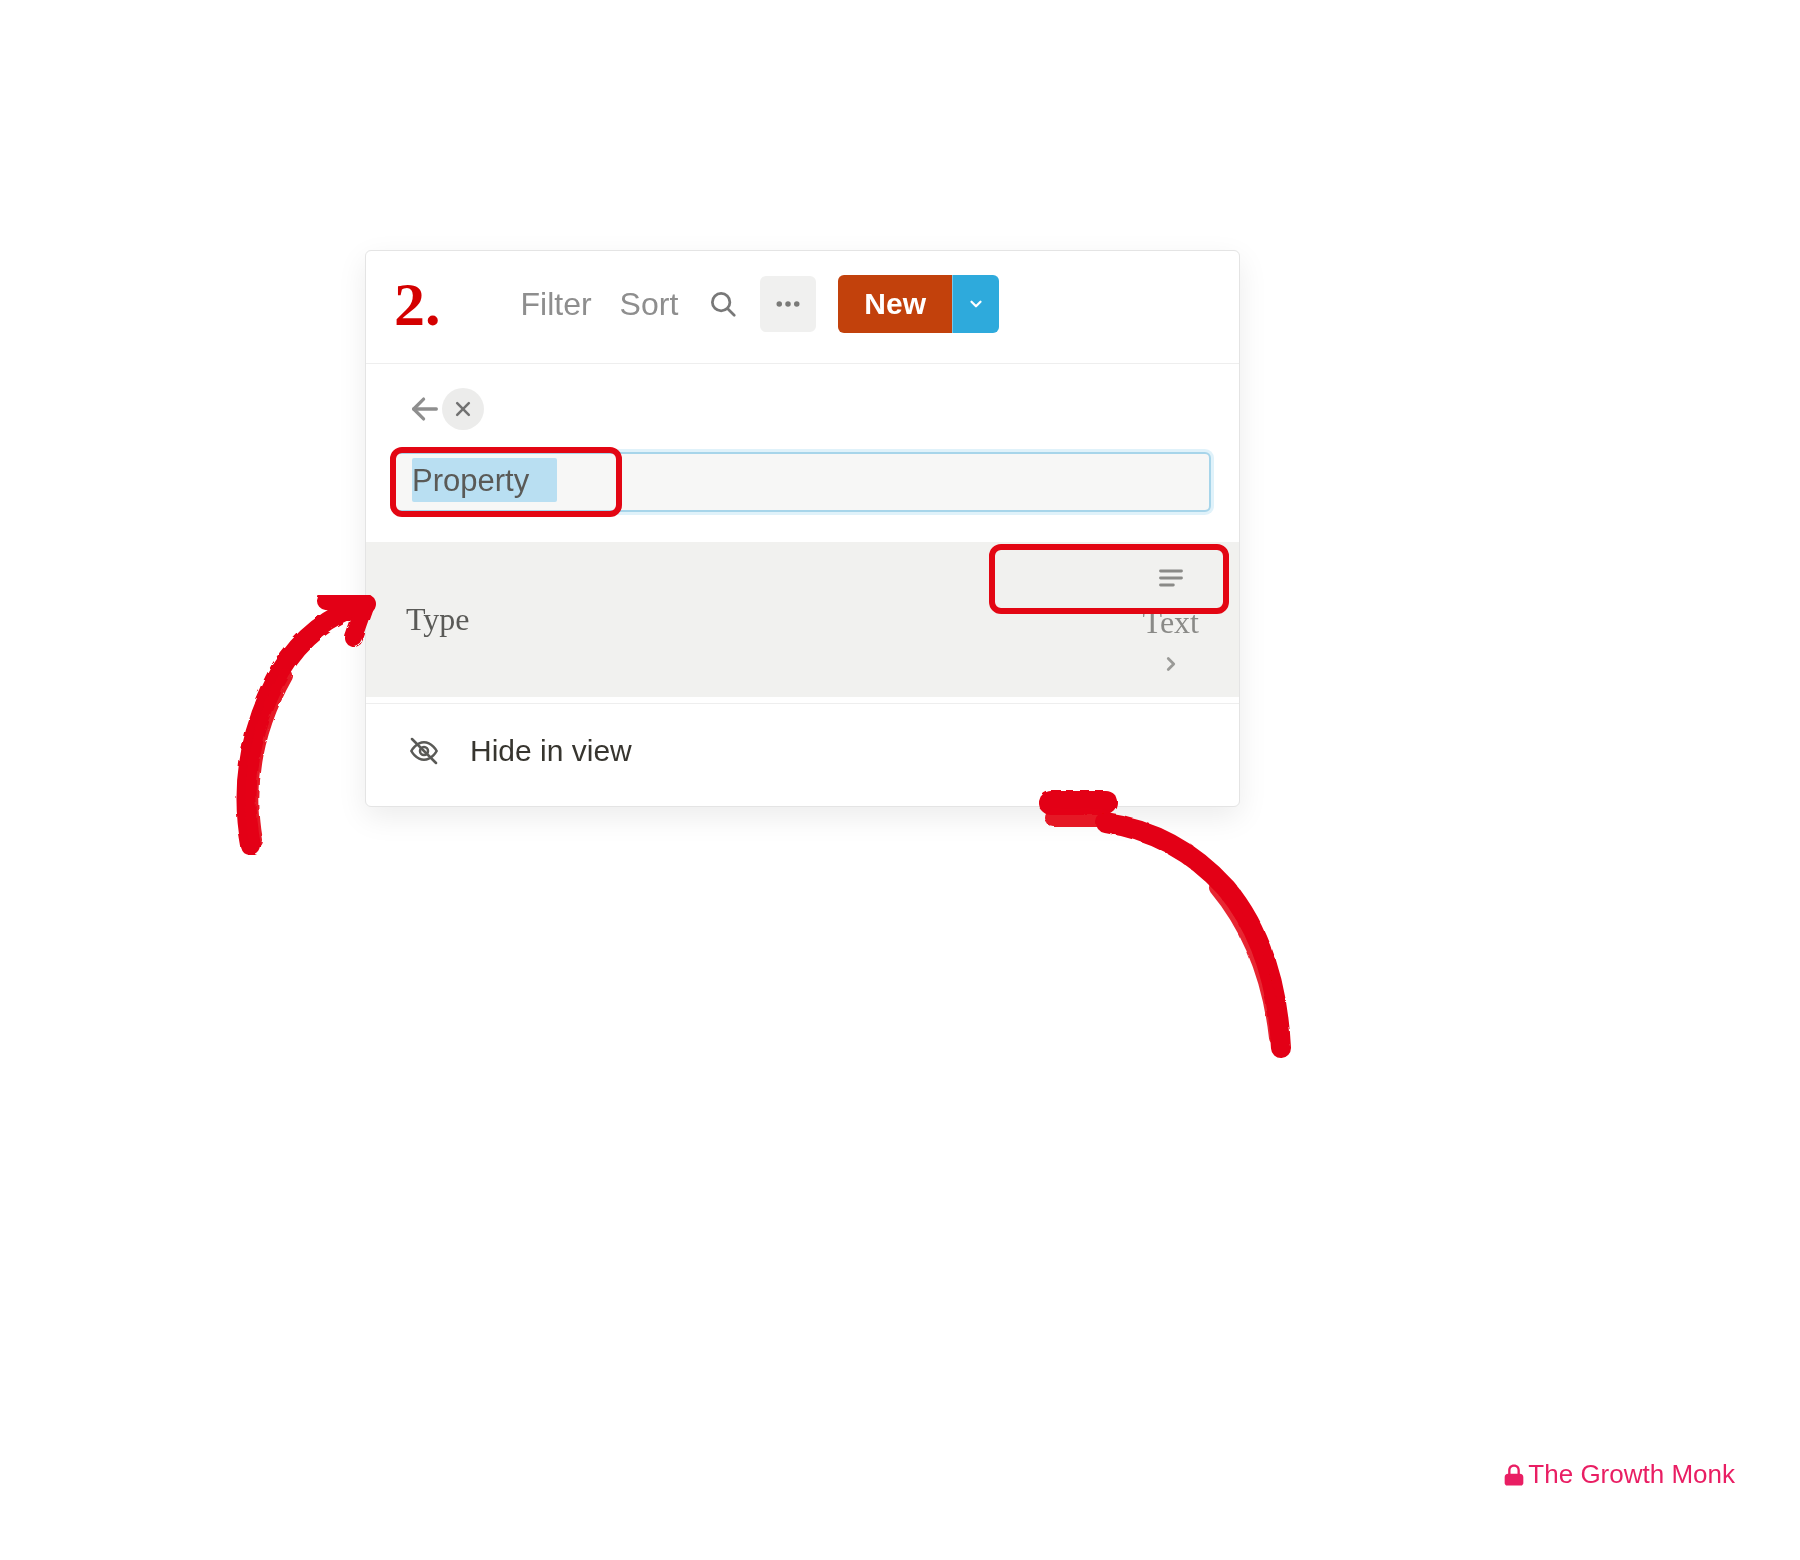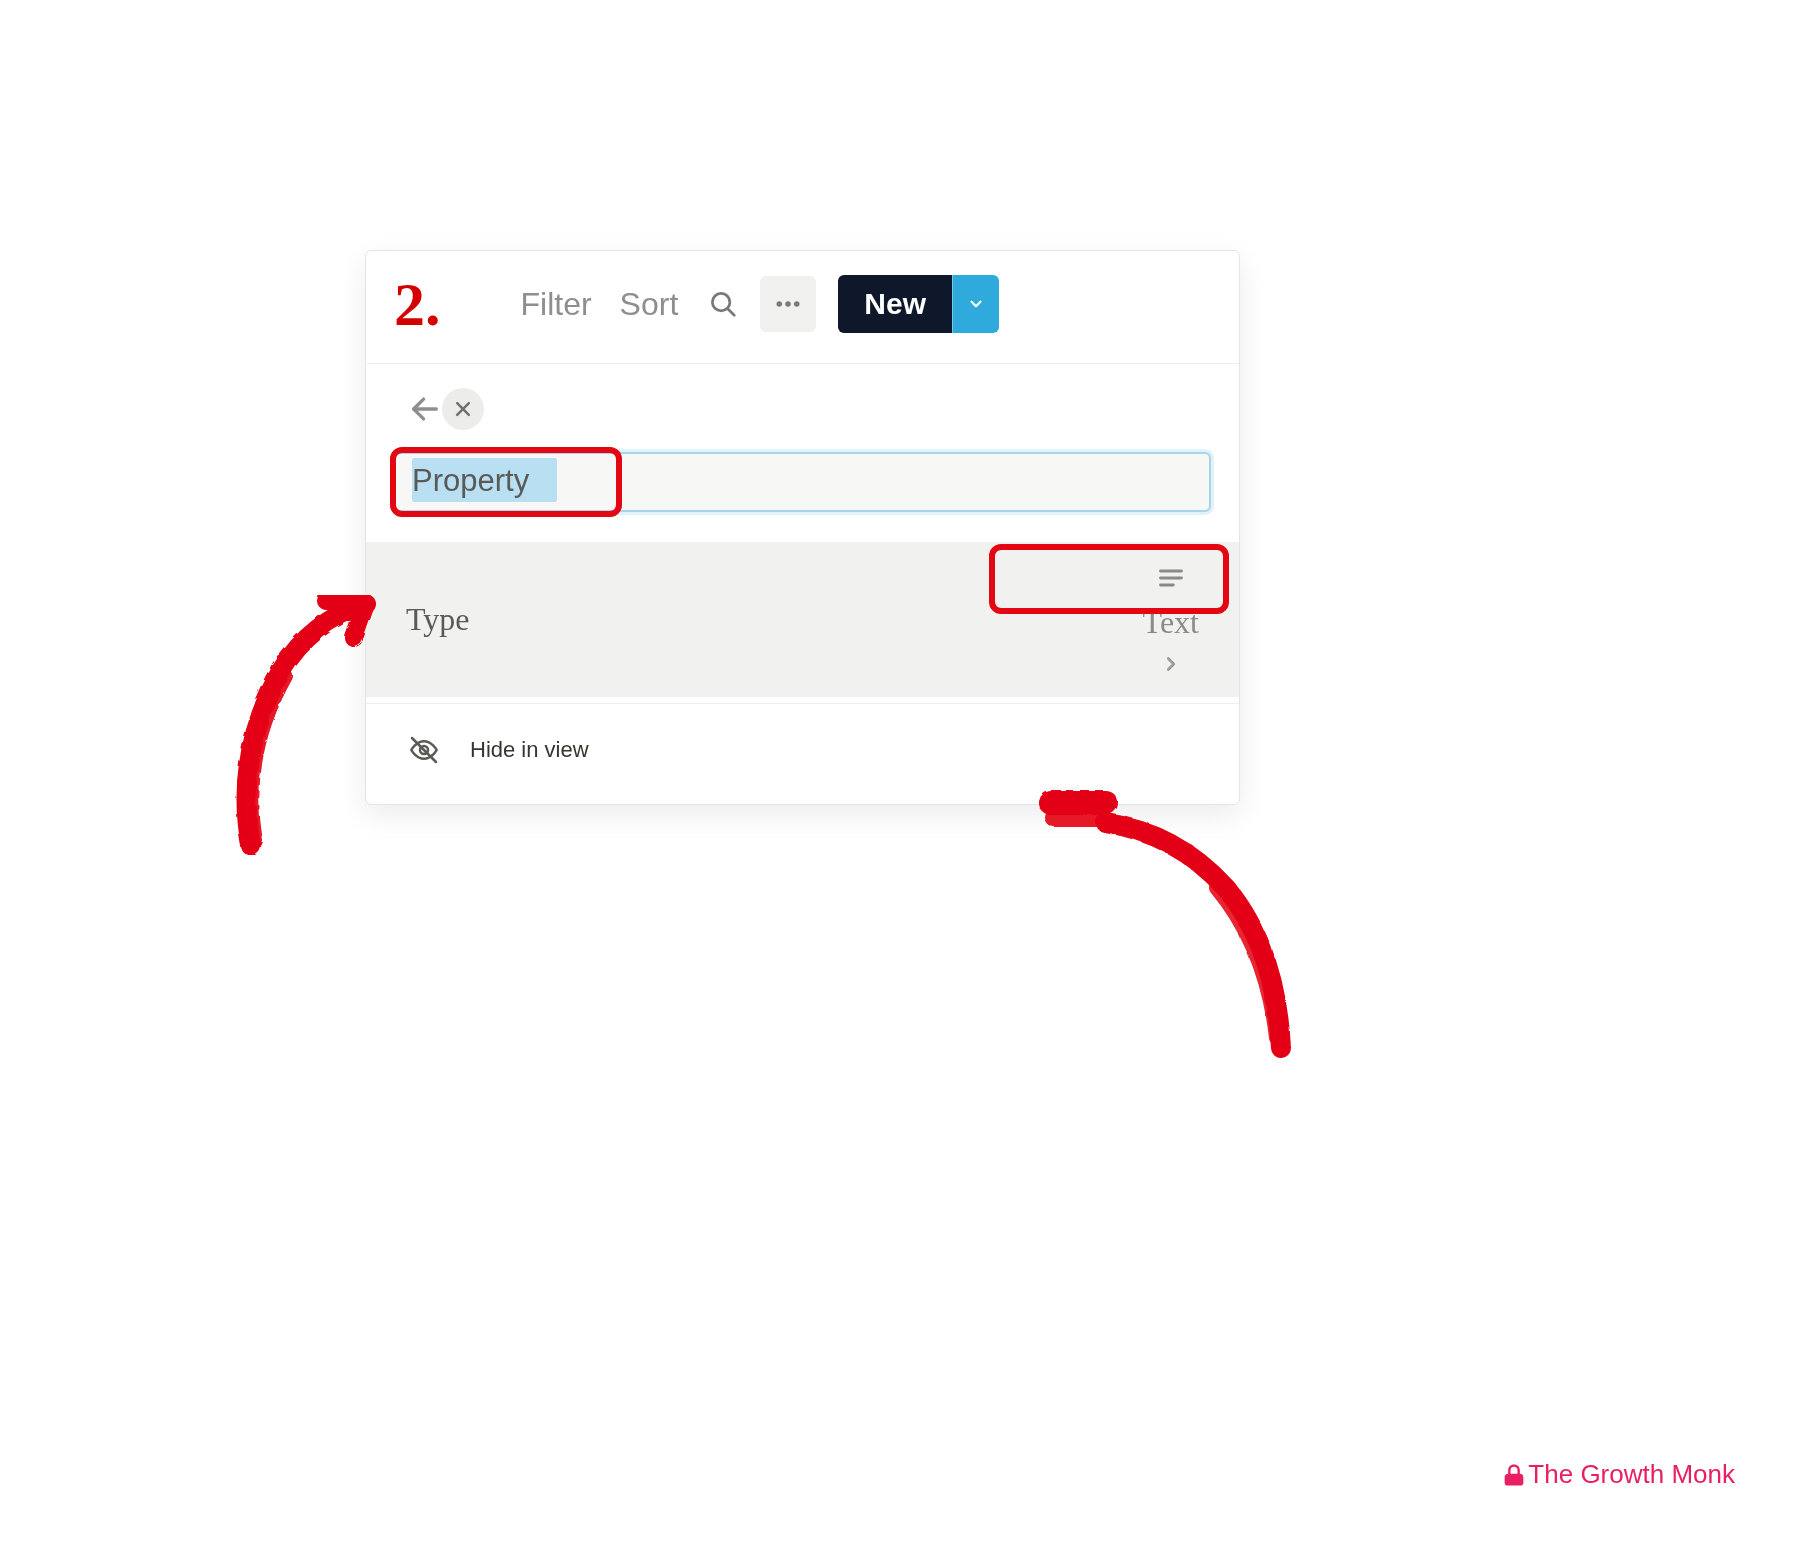--- a/index.html
+++ b/index.html
@@ -68,21 +68,21 @@
       width: 56px;
       height: 56px;
     }
 
     .new-button-group {
       display: flex;
       margin-left: 10px;
     }
 
     .new-button {
-      background: #0f172a;
+      background: #c2410c;
       color: #ffffff;
       font-size: 30px;
       font-weight: 600;
       padding: 12px 26px;
       border: none;
       border-radius: 6px 0 0 6px;
       cursor: pointer;
     }
 
     .new-button-dropdown {
@@ -261,21 +261,21 @@
     }
 
     .option-icon {
       color: #5a5a57;
       width: 36px;
       display: flex;
       justify-content: center;
     }
 
     .option-label {
-      font-size: 22px;
+      font-size: 30px;
       color: #37352f;
     }
 
     
     .arrow-left {
       position: absolute;
       top: 595px;
       left: 225px;
       width: 170px;
       height: 260px;

